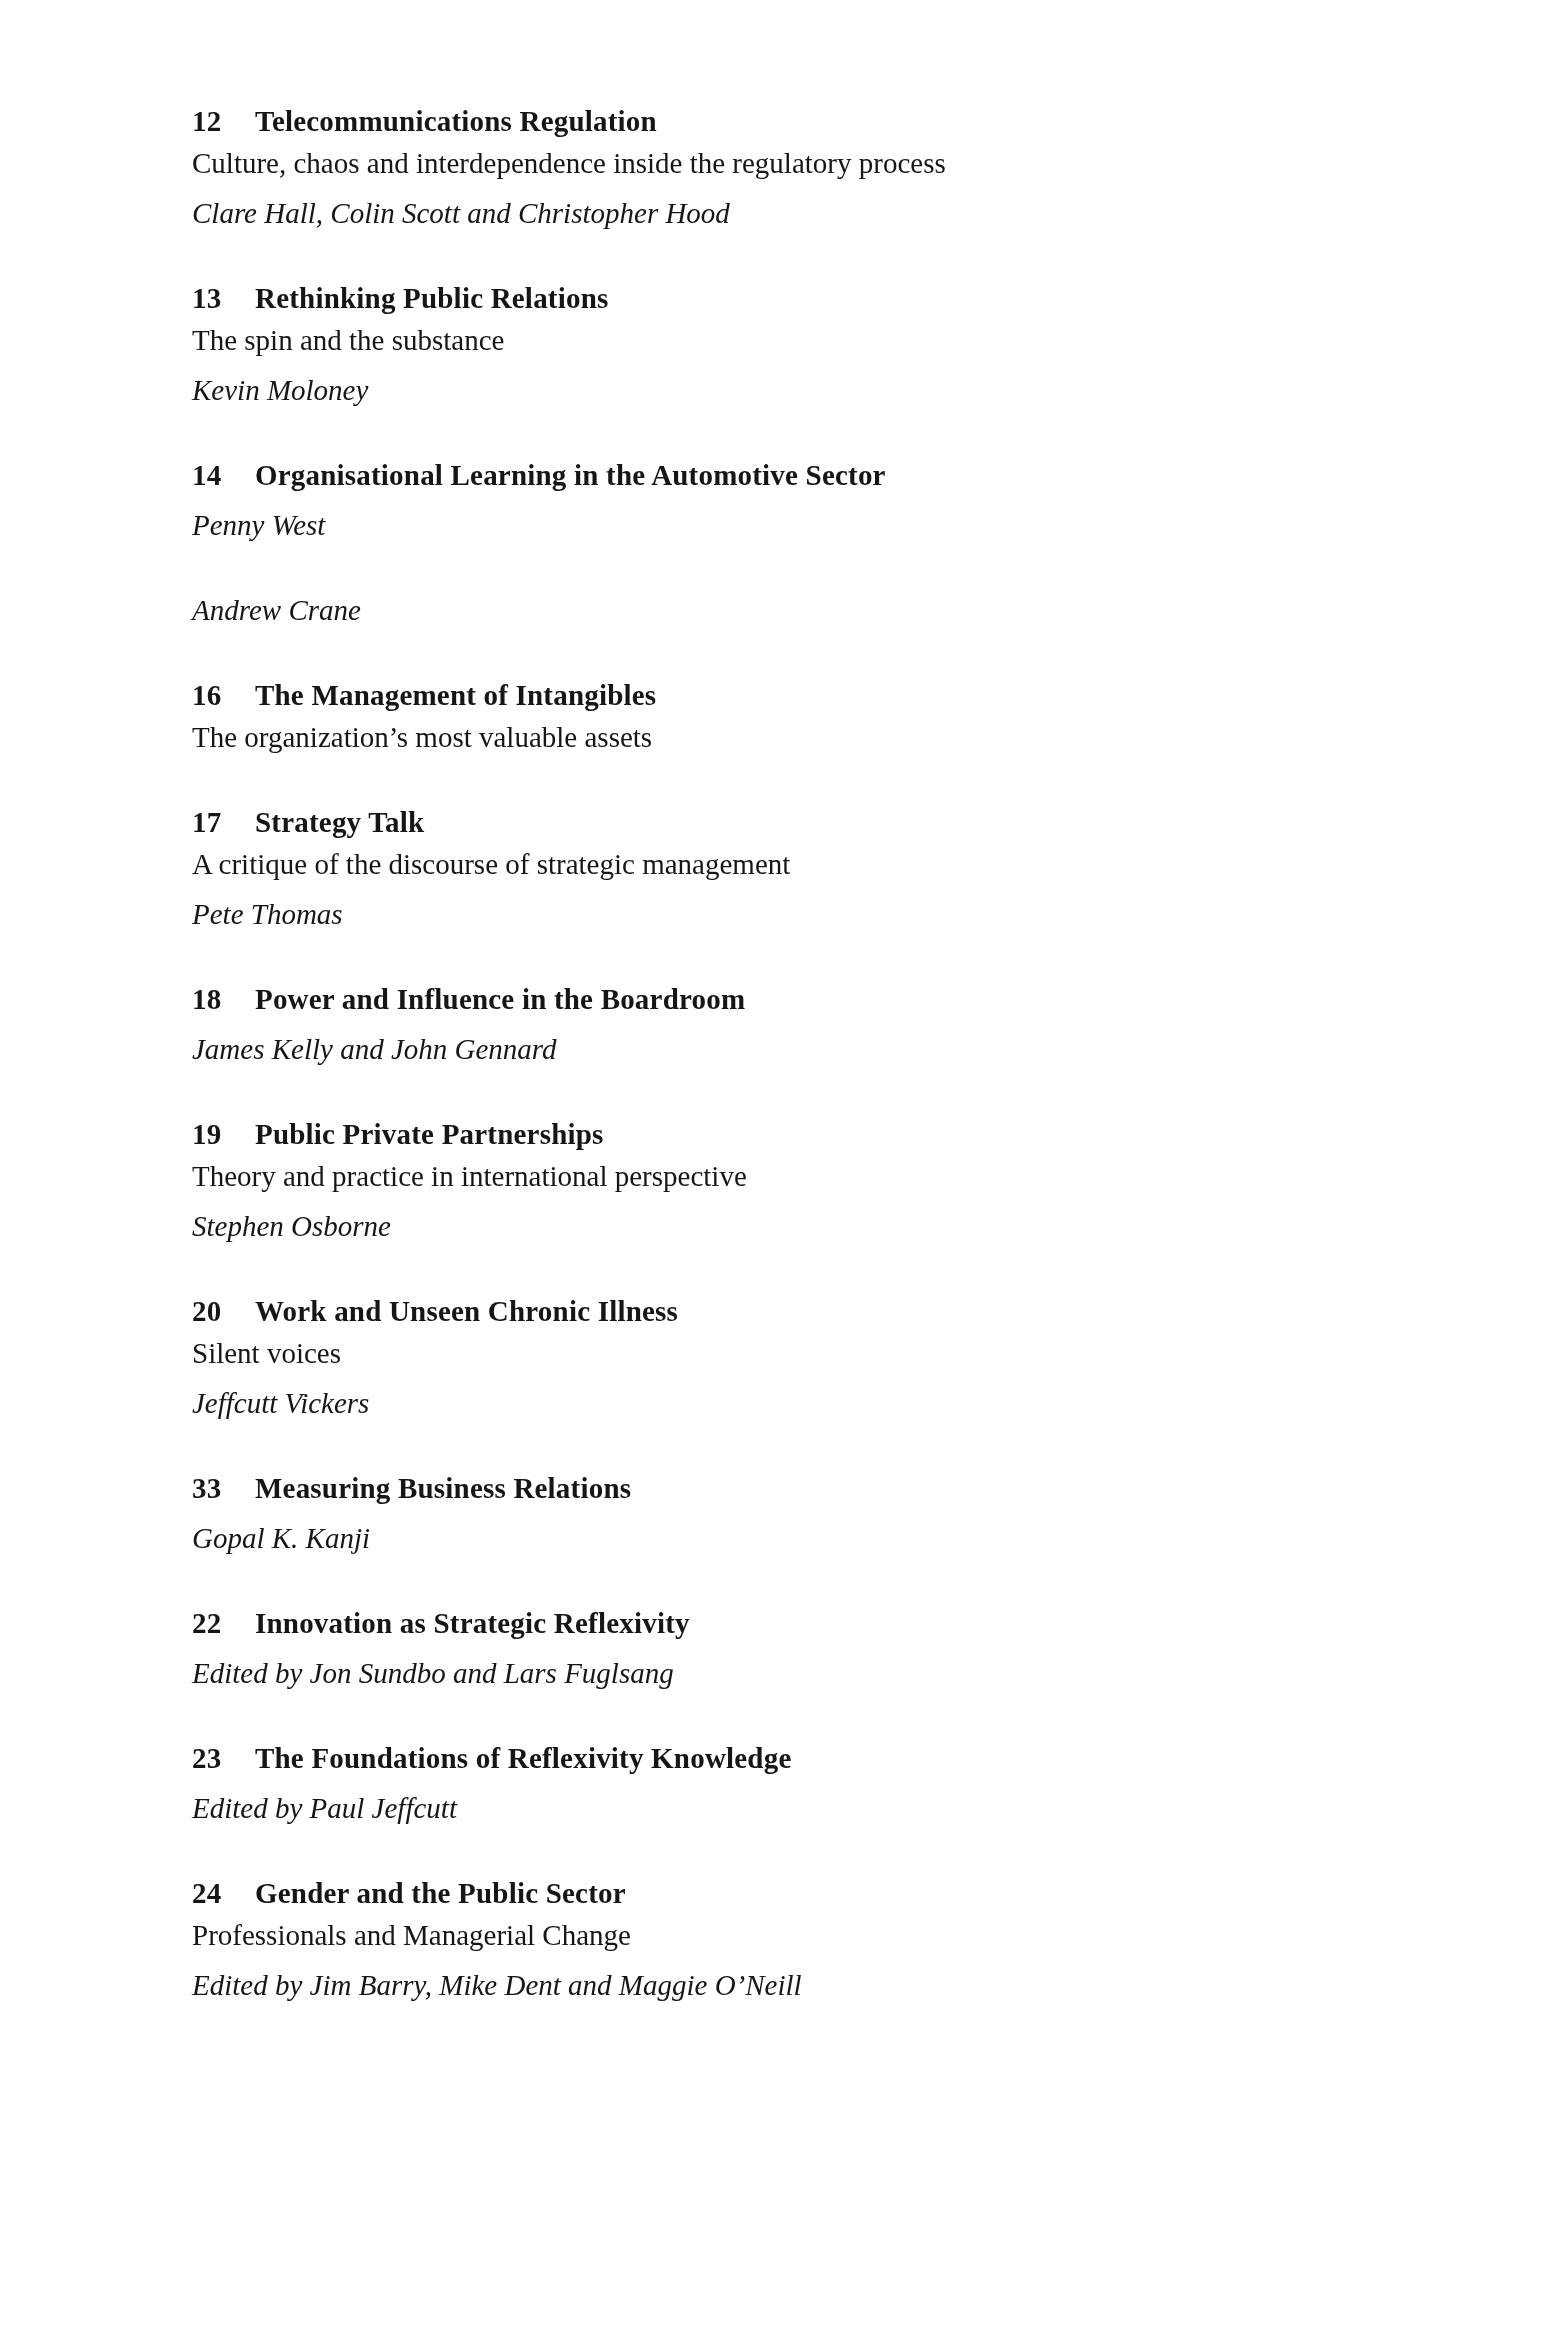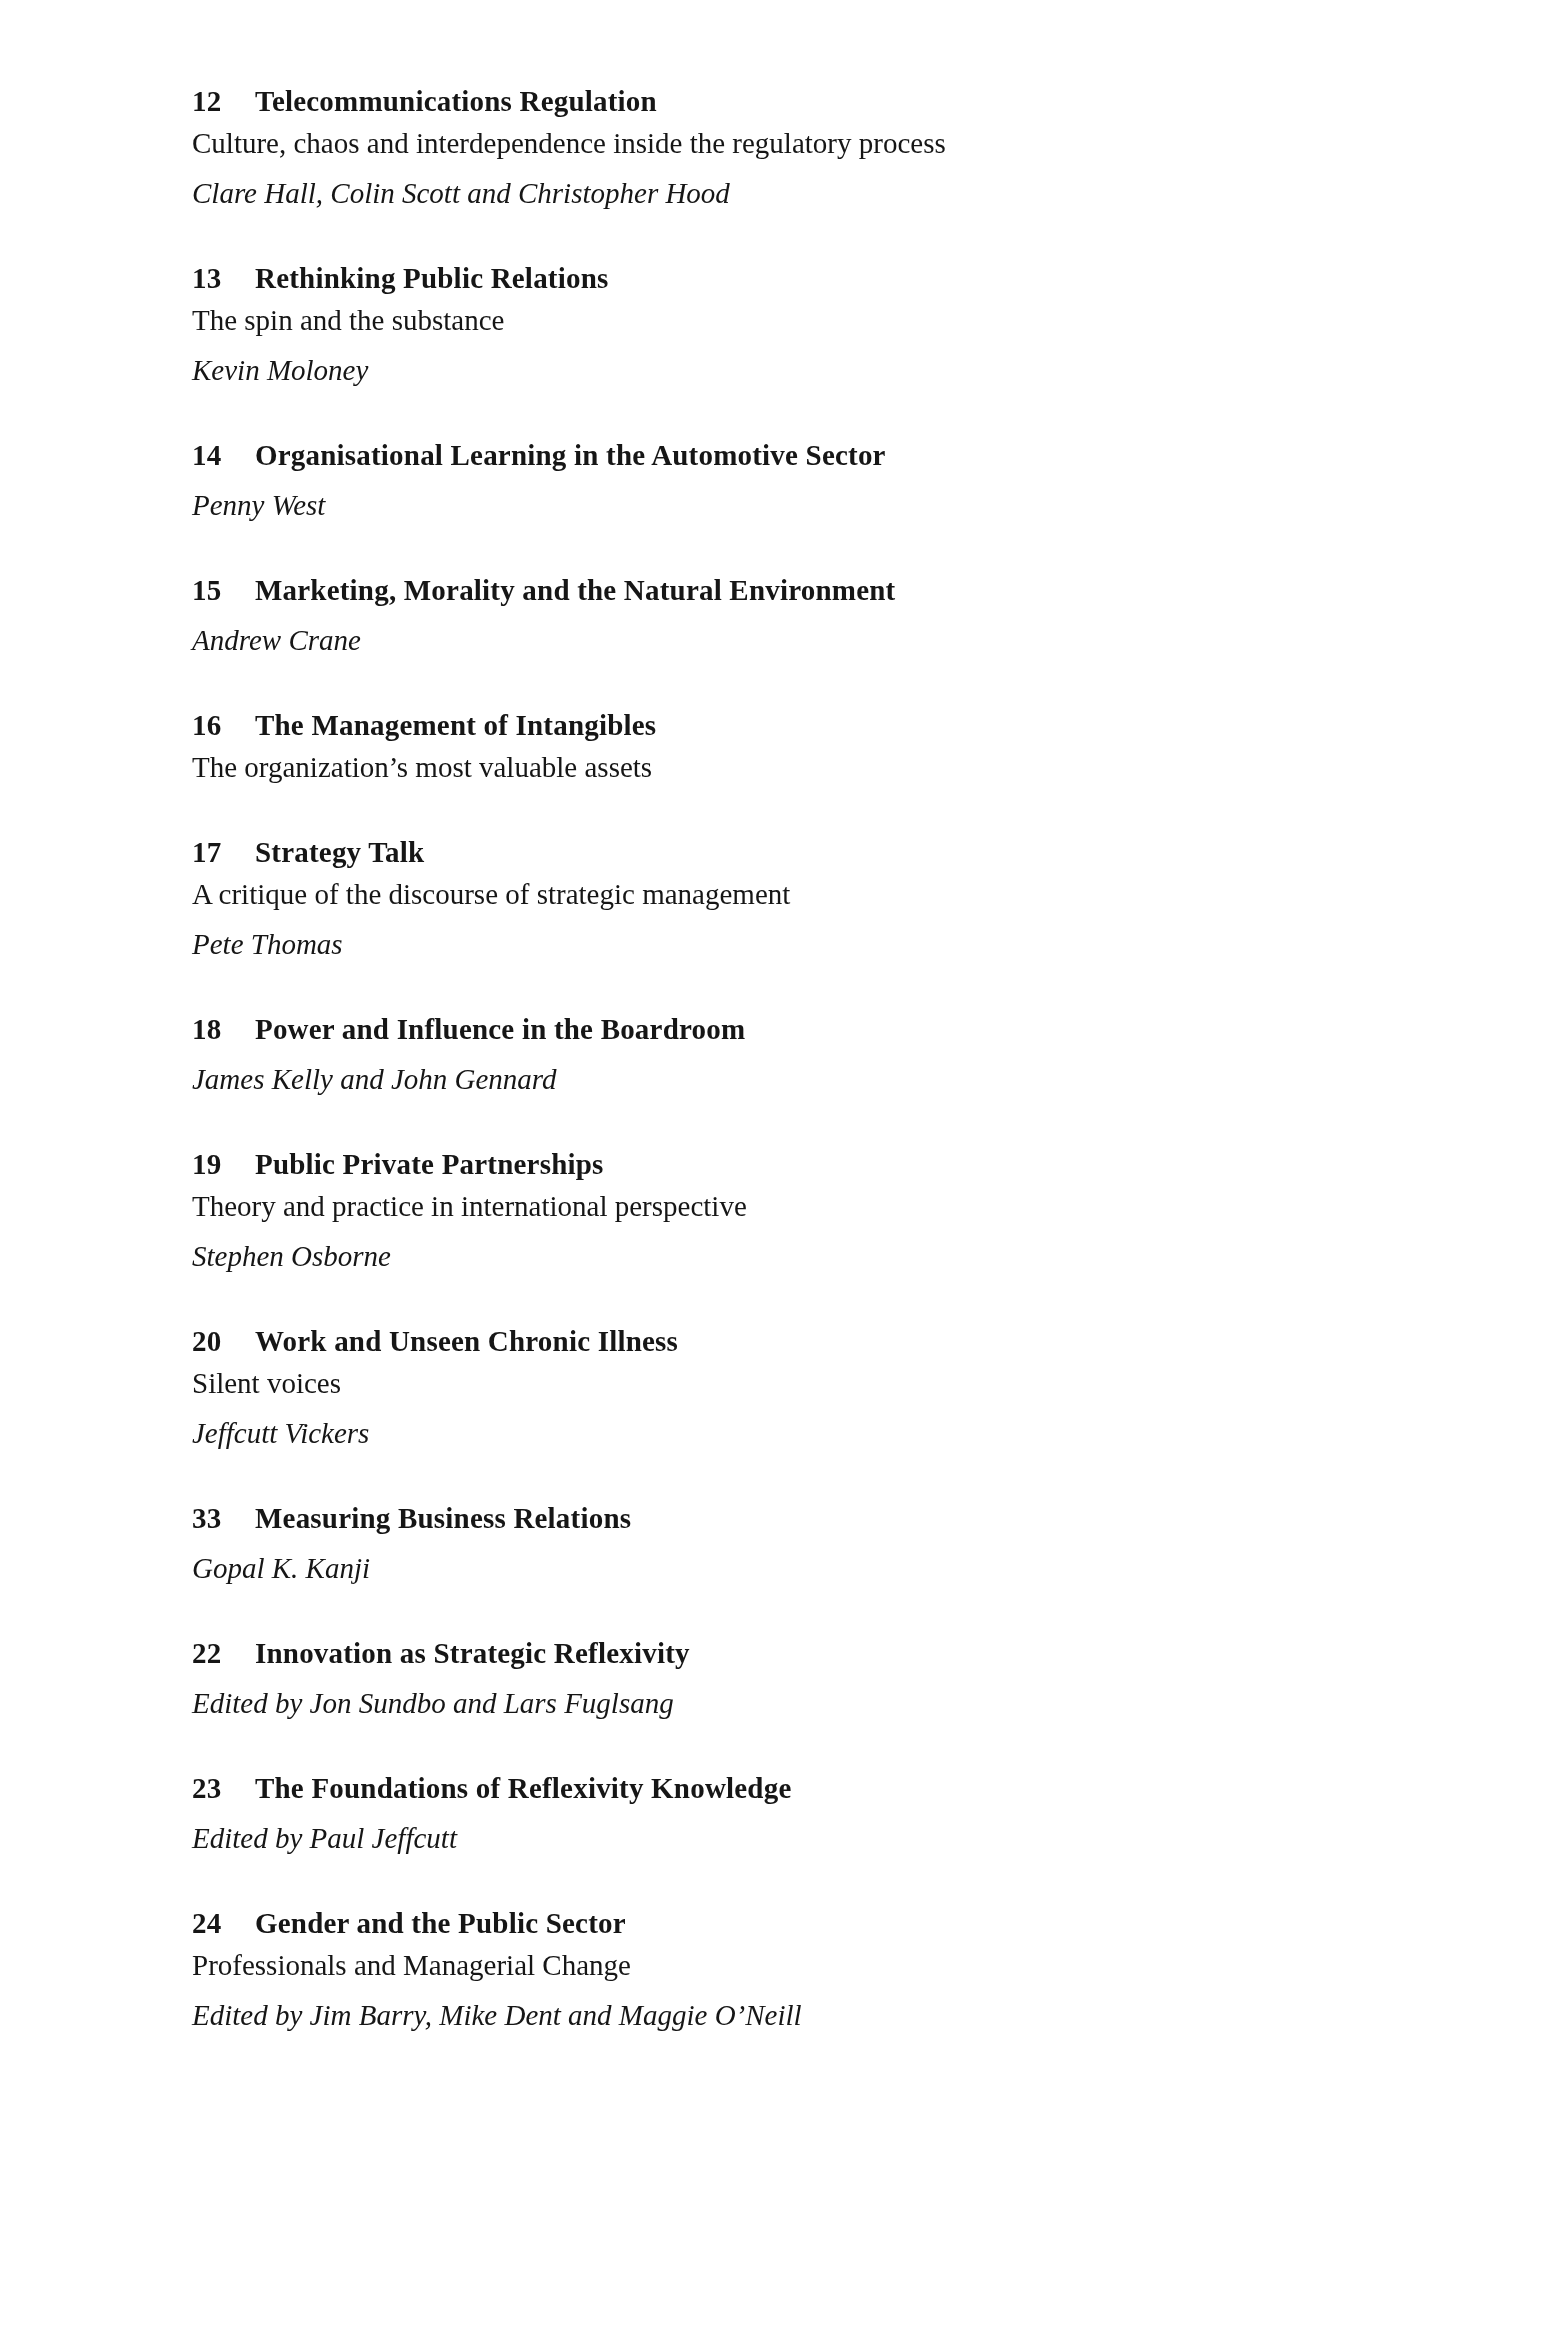--- a/index.html
+++ b/index.html
@@ -11,21 +11,21 @@
     width: 1561px;
     height: 2342px;
     font-family: "Liberation Serif", serif;
     color: #161616;
     overflow: hidden;
   }
   .page {
     box-sizing: border-box;
     width: 1561px;
     height: 2342px;
-    padding: 80px 136px 0 192px;
+    padding: 100px 136px 0 192px;
   }
   .entry {
     margin: 0 0 43px 0;
     font-size: 29px;
     line-height: 42px;
   }
   .title-line {
     font-weight: bold;
     letter-spacing: 0.2px;
   }
@@ -62,21 +62,20 @@
     <div class="entry-authors">Kevin Moloney</div>
   </div>
 
   <div class="entry">
     <div class="title-line"><span class="entry-number">14</span><span>Organisational Learning in the Automotive Sector</span></div>
 
     <div class="entry-authors">Penny West</div>
   </div>
 
   <div class="entry">
-    <div class="title-line"><span class="entry-number">15</span><span>Marketing, Morality and the Natural Environment</span></div>
 
     <div class="entry-authors">Andrew Crane</div>
   </div>
 
   <div class="entry">
     <div class="title-line"><span class="entry-number">16</span><span>The Management of Intangibles</span></div>
     <div class="entry-subtitle">The organization’s most valuable assets</div>
   </div>
 
   <div class="entry">

